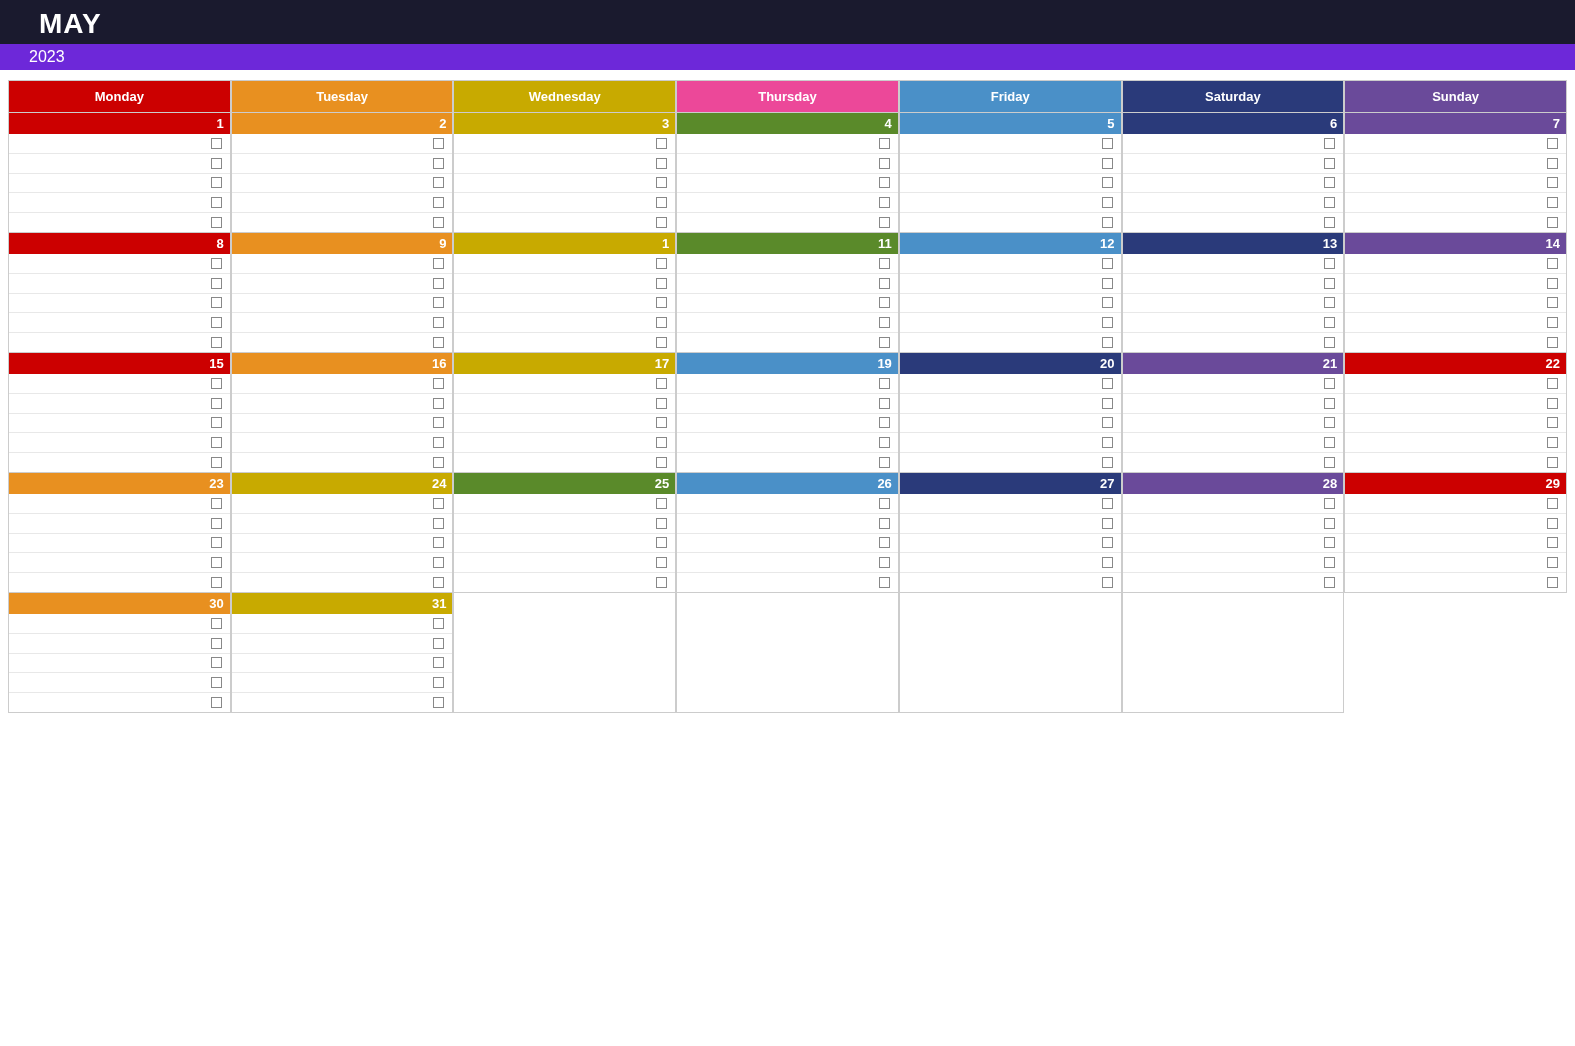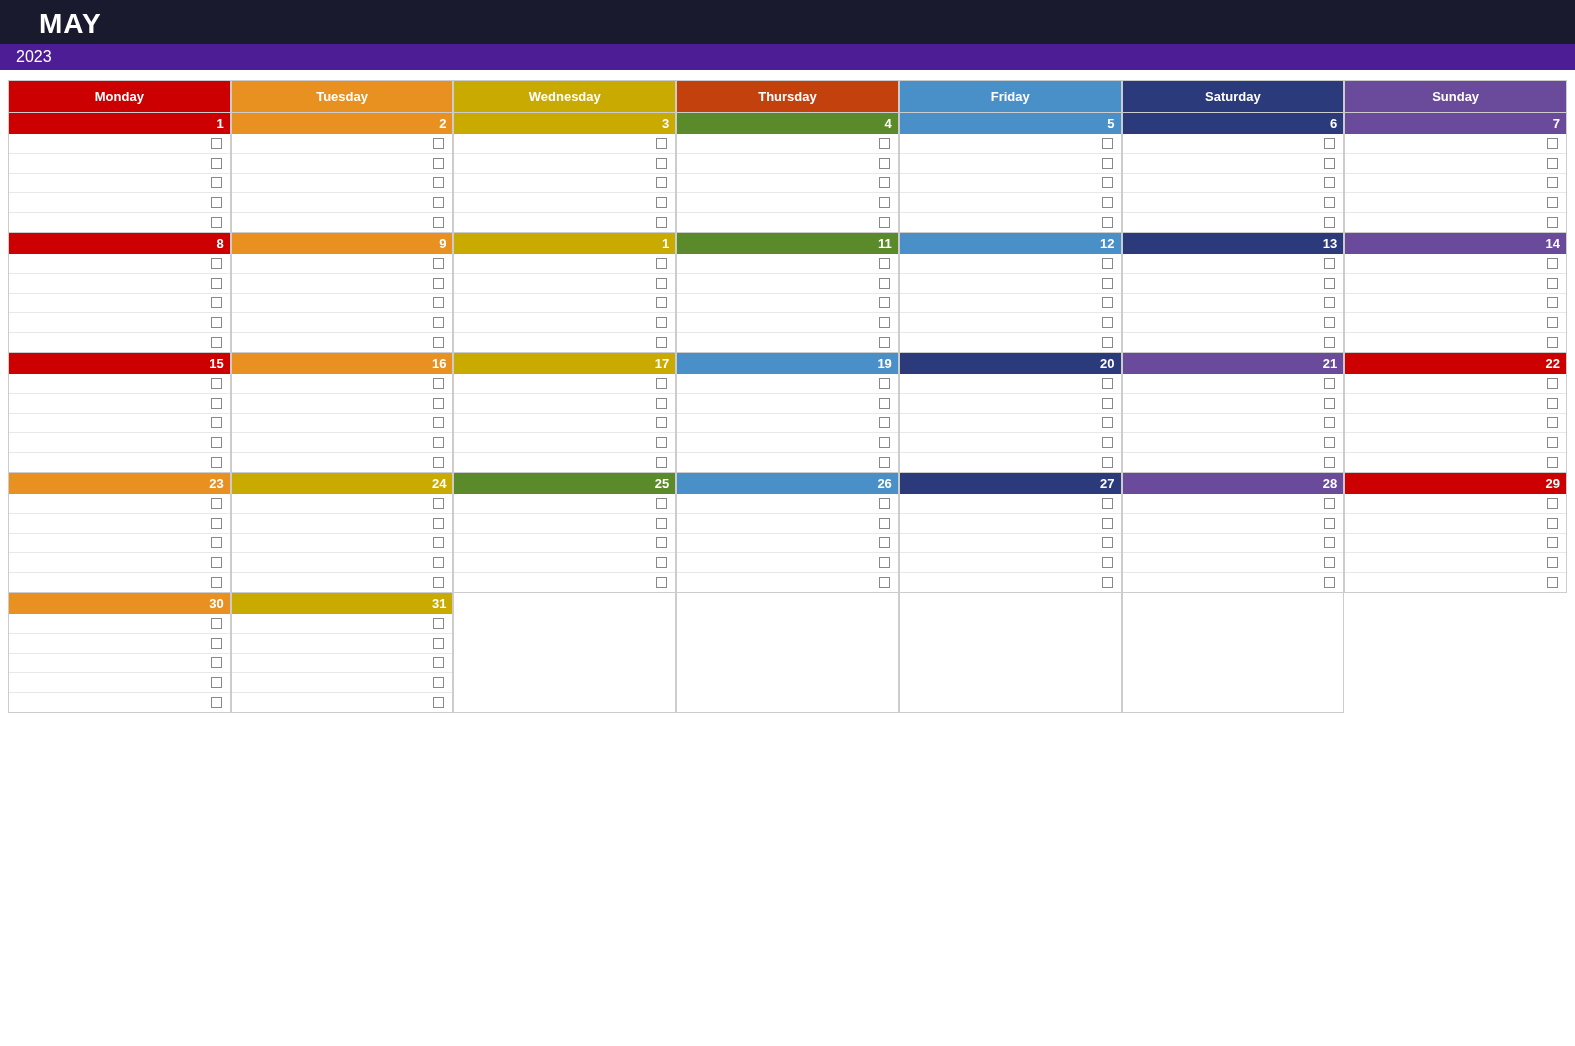--- a/index.html
+++ b/index.html
@@ -14,22 +14,22 @@
       padding: 8px 16px 4px 16px;
     }
     .header-may .month-title {
       color: #fff;
       font-size: 28px;
       font-weight: bold;
       letter-spacing: 1px;
       margin-left: 23px;
     }
     .header-year {
-      background: #4c1d95;
-      padding: 4px 16px;
+      background: #6d28d9;
+      padding: 4px 29px;
     }
     .header-year .year-text {
       color: #fff;
       font-size: 16px;
       font-weight: normal;
     }
 
     .calendar-container {
       padding: 10px 8px 10px 8px;
     }
@@ -47,21 +47,21 @@
       text-align: center;
       font-weight: bold;
       font-size: 13px;
       color: #fff;
       border: 1px solid #ccc;
     }
 
     .day-header.monday { background: #cc0000; }
     .day-header.tuesday { background: #e89020; }
     .day-header.wednesday { background: #c8aa00; }
-    .day-header.thursday { background: #c2410c; }
+    .day-header.thursday { background: #ec4899; }
     .day-header.friday { background: #4a90c8; }
     .day-header.saturday { background: #2a3a7a; }
     .day-header.sunday { background: #6a4a9a; }
 
     .calendar-grid {
       display: grid;
       grid-template-columns: repeat(7, 1fr);
       gap: 0;
     }
 

